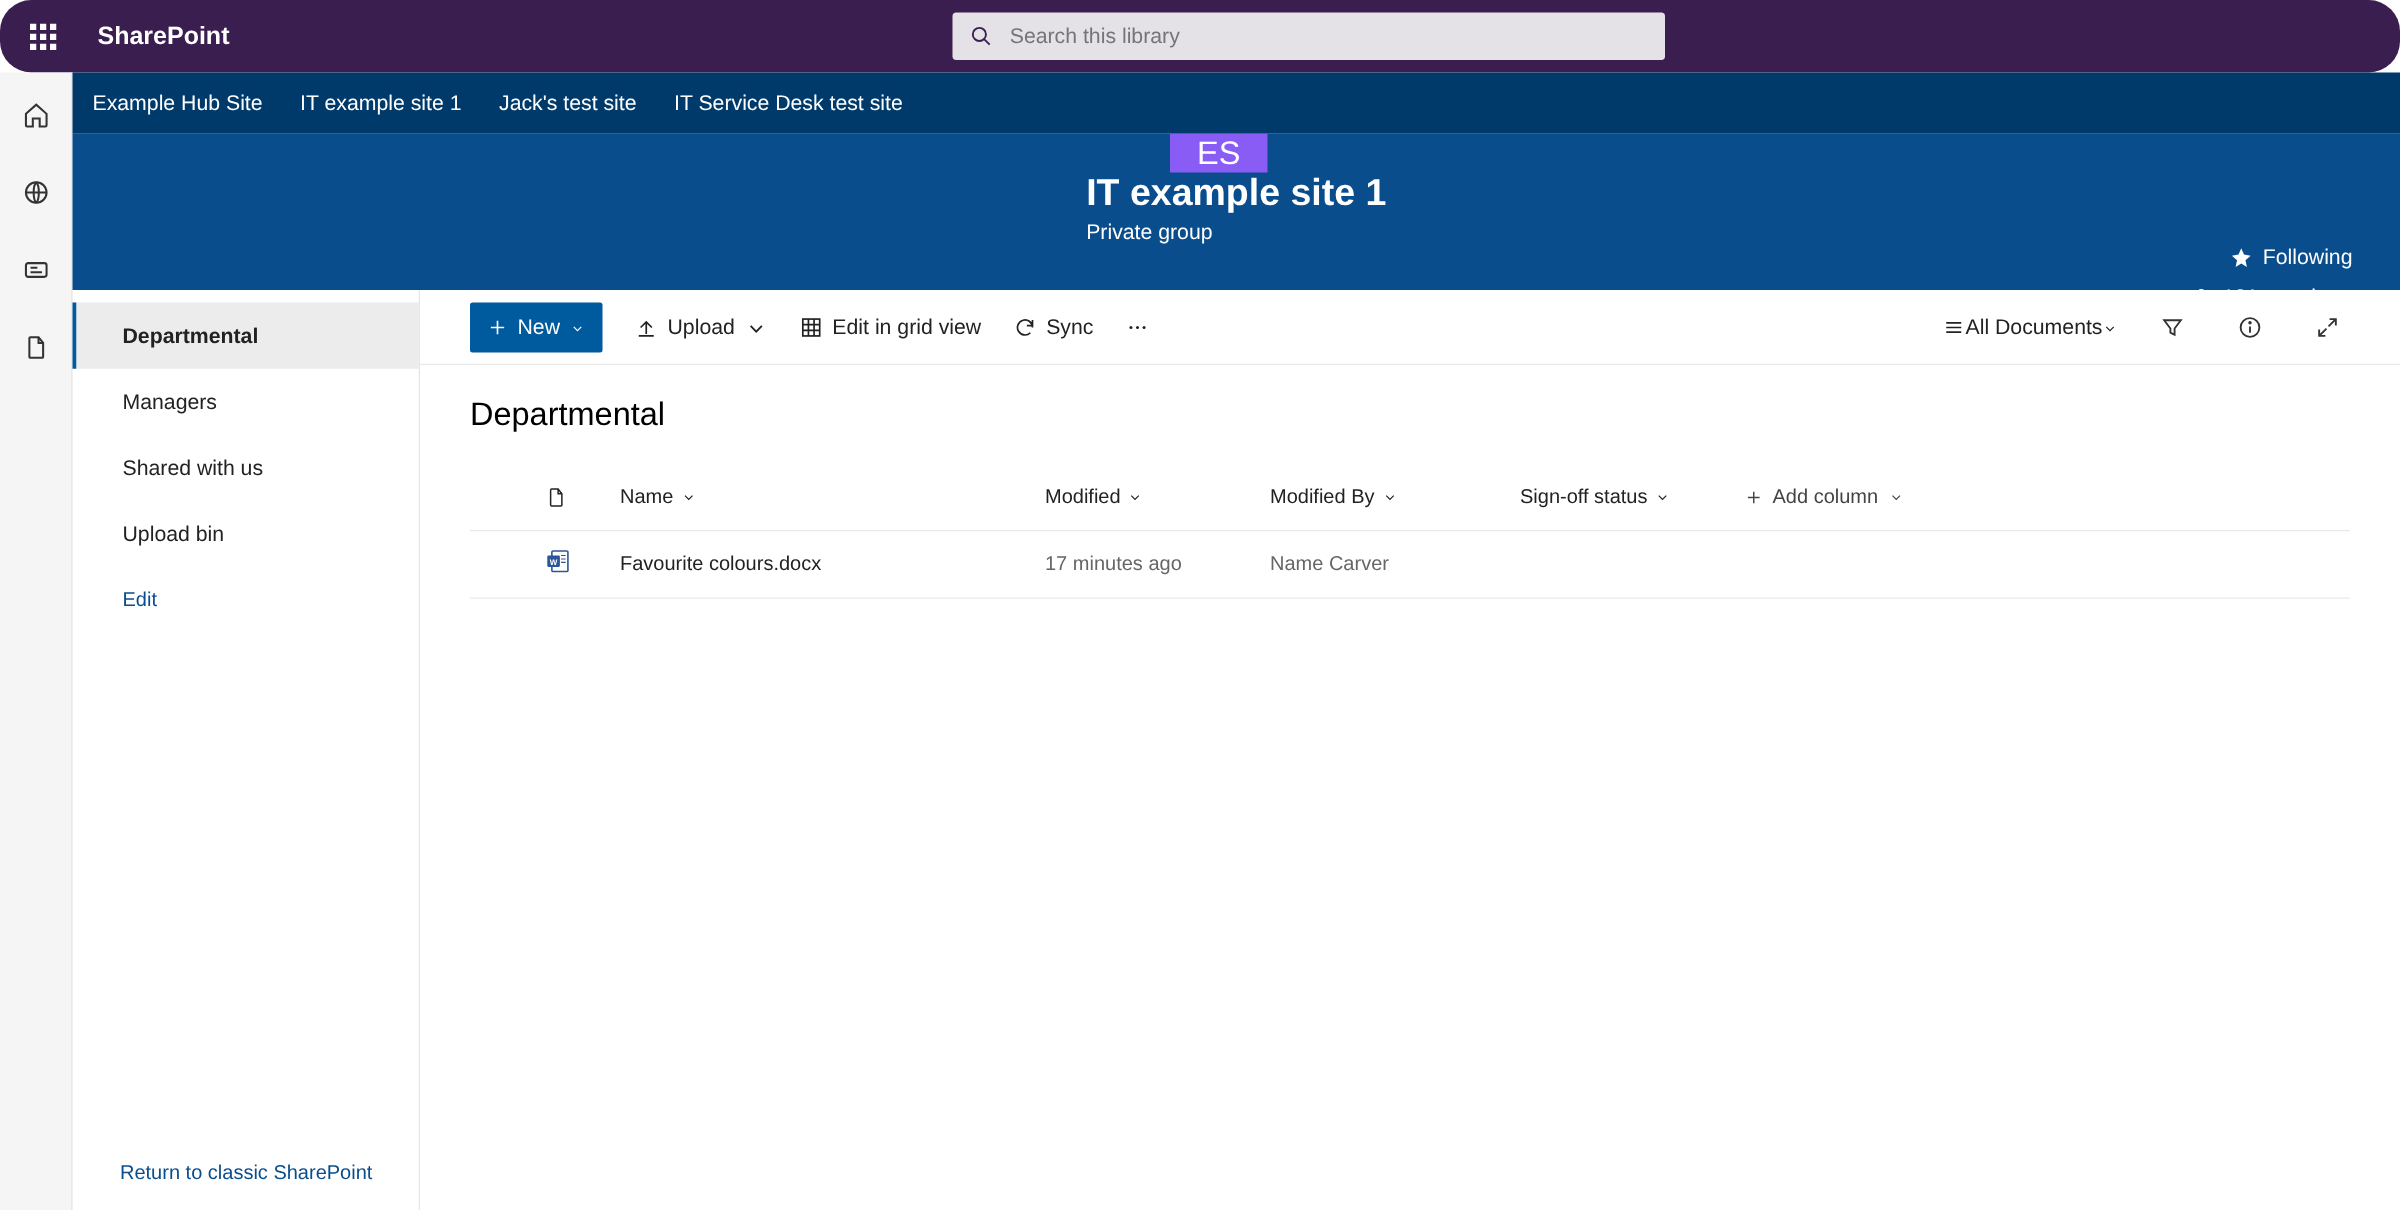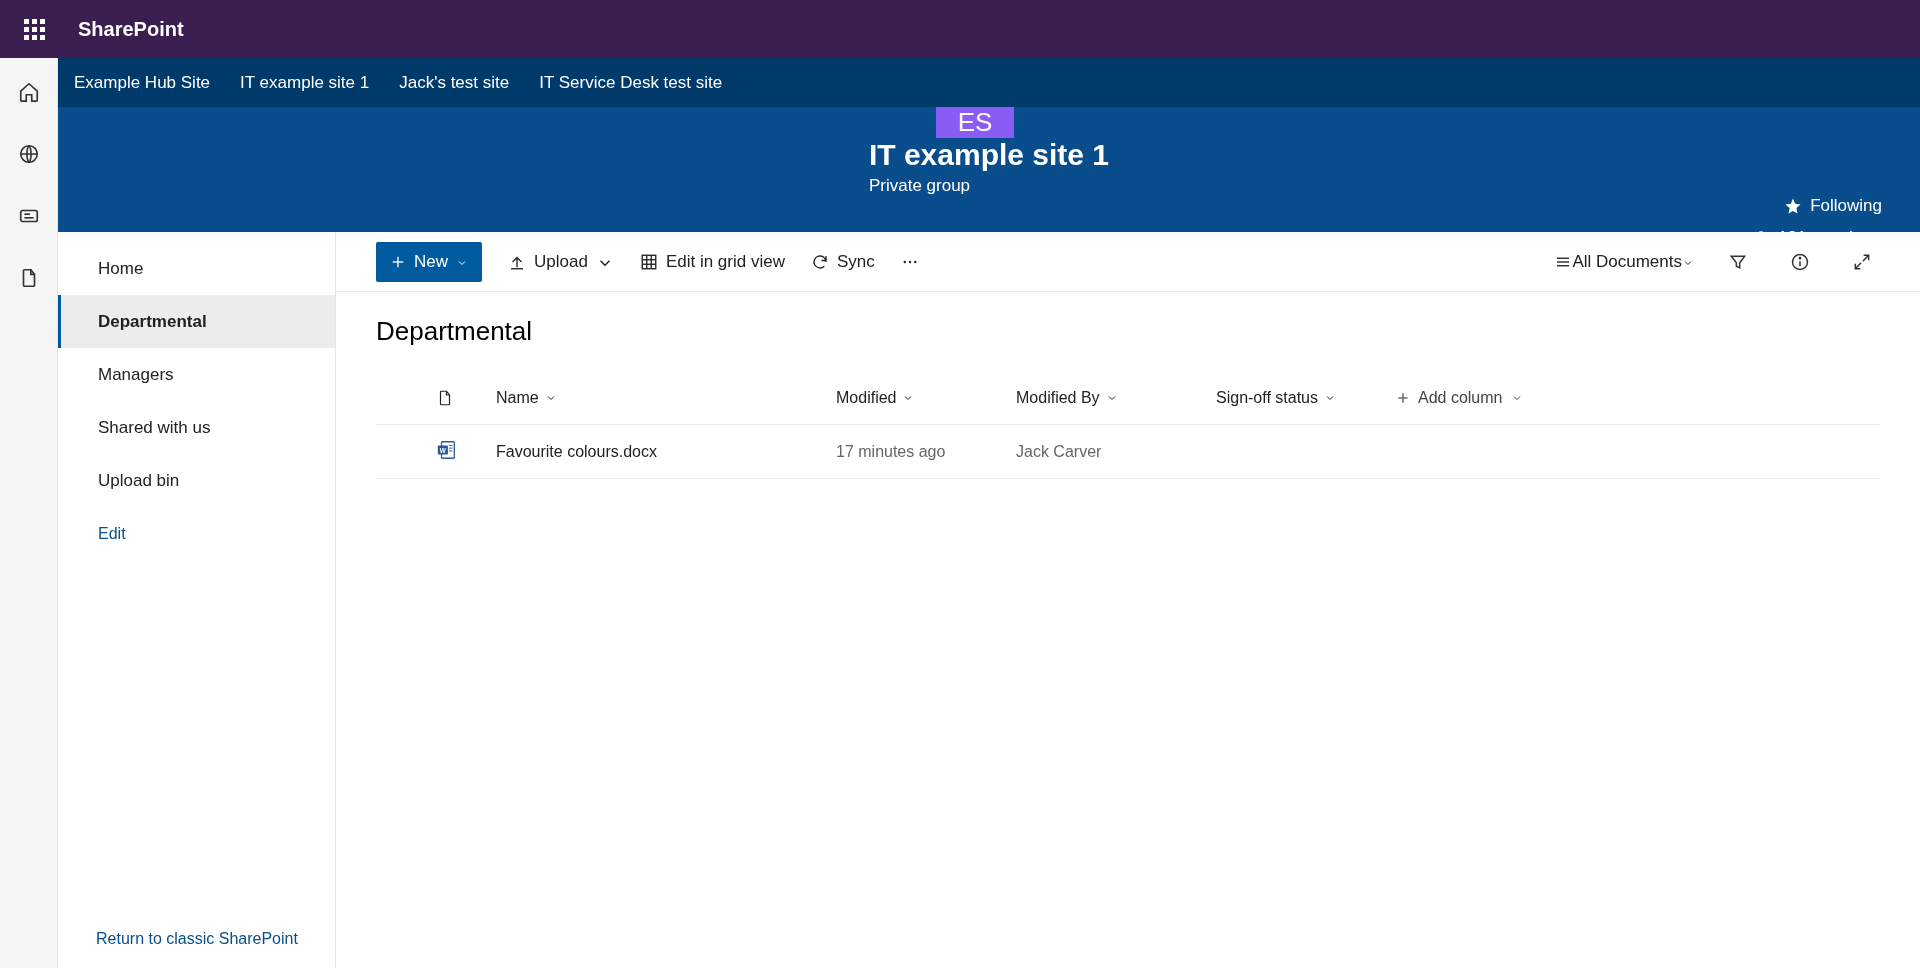--- a/index.html
+++ b/index.html
@@ -1,19 +1,19 @@
 <!DOCTYPE html>
 <html><head>
 <meta charset="utf-8">
 <style>
 * { margin:0; padding:0; box-sizing:border-box; font-family:"Segoe UI",Arial,sans-serif; }
 body { width:1920px; height:968px; background:#fff; overflow:hidden; }
 
 
-.suite-bar { height:58px; background:#3b1e50; display:flex; align-items:center; color:#fff; padding:0 10px; }
+.suite-bar { height:58px; background:#3b1e50; display:flex; align-items:center; color:#fff; padding:0 10px;border-radius:25px; }
 .waffle { width:48px; height:48px; display:flex; align-items:center; justify-content:center; cursor:pointer; }
 .waffle-grid { display:grid; grid-template-columns:repeat(3,5px); grid-template-rows:repeat(3,5px); gap:3px; }
 .waffle-grid span { width:5px; height:5px; background:#fff; }
 .app-name { font-size:20px; font-weight:600; margin-left:20px; }
 .search-wrap { flex:1; display:flex; justify-content:center; }
 .search-box { width:570px; height:38px; background:#e5e2e7; border-radius:3px; display:flex; align-items:center; padding:0 14px; }
 .search-box svg { width:18px; height:18px; margin-right:14px; color:#3b1e50; }
 .search-box input { flex:1; border:none; background:transparent; font-size:17px; color:#555; outline:none; }
 .suite-right { display:flex; align-items:center; gap:4px; margin-right:6px; }
 .suite-icon { width:48px; height:48px; display:flex; align-items:center; justify-content:center; cursor:pointer; color:#fff; }
@@ -90,20 +90,29 @@
         <span></span>
         <span></span>
         <span></span>
         <span></span>
         <span></span>
         <span></span>
         <span></span>
     </div>
   </div>
   <div class="app-name">SharePoint</div>
+  <div class="search-wrap">
+    <div class="search-box">
+      <svg viewBox="0 0 24 24" fill="none" stroke="currentColor" stroke-width="2">
+          <circle cx="10" cy="10" r="7"></circle>
+          <line x1="21" y1="21" x2="15" y2="15"></line>
+        </svg>
+      <input type="text" placeholder="Search this library" style="">
+    </div>
+  </div>
 </div>
 
 <div class="shell">
 
   <div class="app-rail">
     <div class="rail-btn">
       <svg viewBox="0 0 24 24" fill="none" stroke="currentColor" stroke-width="1.8">
           <path d="M3 11l9-8 9 8v10a1 1 0 01-1 1h-5v-7h-6v7H4a1 1 0 01-1-1V11z"></path>
         </svg>
     </div>
@@ -156,21 +165,20 @@
               <path d="M4 22c0-5 4-8 8-8s8 3 8 8"></path>
             </svg>
           <span>181 members</span>
         </div>
       </div>
     </div>
 
     <div class="content-row">
 
       <div class="left-nav">
-        <div class="nav-item">Home</div>
         <div class="nav-item selected">Departmental</div>
         <div class="nav-item">Managers</div>
         <div class="nav-item">Shared with us</div>
         <div class="nav-item">Upload bin</div>
         <div class="nav-item nav-edit">Edit</div>
         <div class="classic-link">Return to classic SharePoint</div>
       </div>
 
       <div class="doc-area">
 
@@ -303,21 +311,21 @@
                 <rect x="6" y="3" width="14" height="18" rx="1" fill="#fff" stroke="#2b579a" stroke-width="1.4"></rect>
                 <rect x="2" y="7" width="11" height="10" rx="1" fill="#2b579a"></rect>
                 <text x="7.5" y="15" font-size="7" fill="#fff" text-anchor="middle" font-weight="bold">W</text>
                 <line x1="14" y1="7" x2="18" y2="7" stroke="#2b579a" stroke-width="1"></line>
                 <line x1="14" y1="10" x2="18" y2="10" stroke="#2b579a" stroke-width="1"></line>
                 <line x1="14" y1="13" x2="18" y2="13" stroke="#2b579a" stroke-width="1"></line>
               </svg>
             </div>
             <div>Favourite colours.docx</div>
             <div class="muted">17 minutes ago</div>
-            <div class="muted">Jack Carver</div>
+            <div class="muted">Name Carver</div>
             <div></div>
             <div></div>
           </div>
         </div>
       </div>
     </div>
   </div>
 </div>
 
 </body></html>

